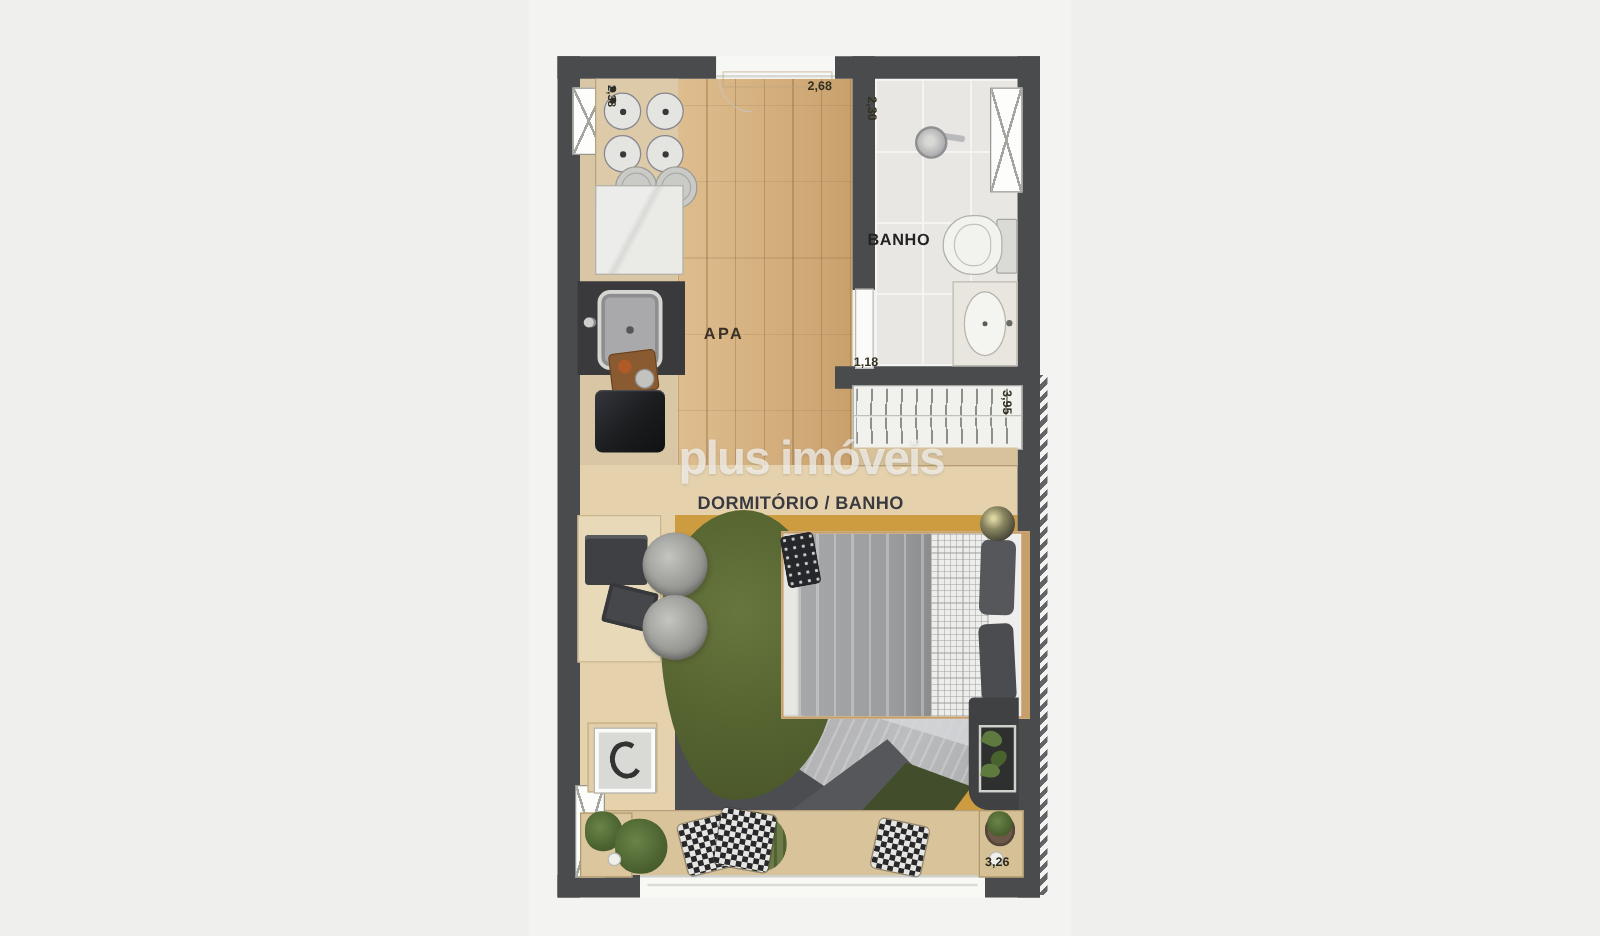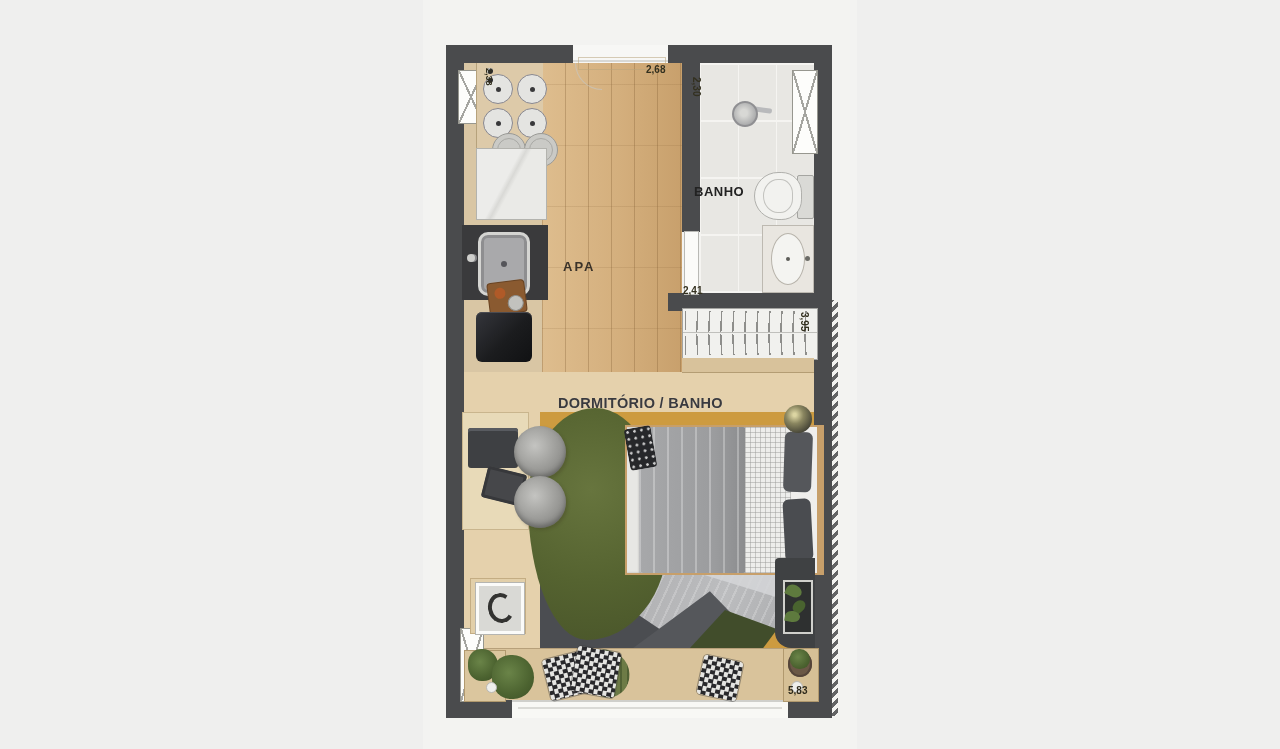--- a/index.html
+++ b/index.html
@@ -289,19 +289,20 @@
     <div class="darkpot" style="left:342px;top:606px;width:24px;height:26px;"></div>
     <div class="plantblob" style="left:344px;top:604px;width:20px;height:20px;"></div>
     <div class="potdot" style="left:345px;top:636px;width:10px;height:10px;"></div>
 
     <div class="room-label lbl-banho">BANHO</div>
     <div class="room-label lbl-apa">APA</div>
     <div class="room-label lbl-dorm">DORMITÓRIO / BANHO</div>
 
     <div class="dim" style="left:200px;top:19px;">2,68</div>
     <div class="dim v" style="left:256px;top:32px;">2,30</div>
-    <div class="dim" style="left:237px;top:240px;">2,41</div>
+    <div class="dim" style="left:237px;top:240px;">1,18</div>
     <div class="dim v" style="left:364px;top:267px;">3,95</div>
-    <div class="dim" style="left:342px;top:640px;color:#2e2a1c;">5,83</div>
+    <div class="dim" style="left:342px;top:640px;color:#2e2a1c;">3,26</div>
     <div class="dim v" style="left:48px;top:23px;font-size:9px;">2,38</div>
 
+    <div class="watermark">plus imóveis</div>
   </div>
 </div>
 
 </body></html>

